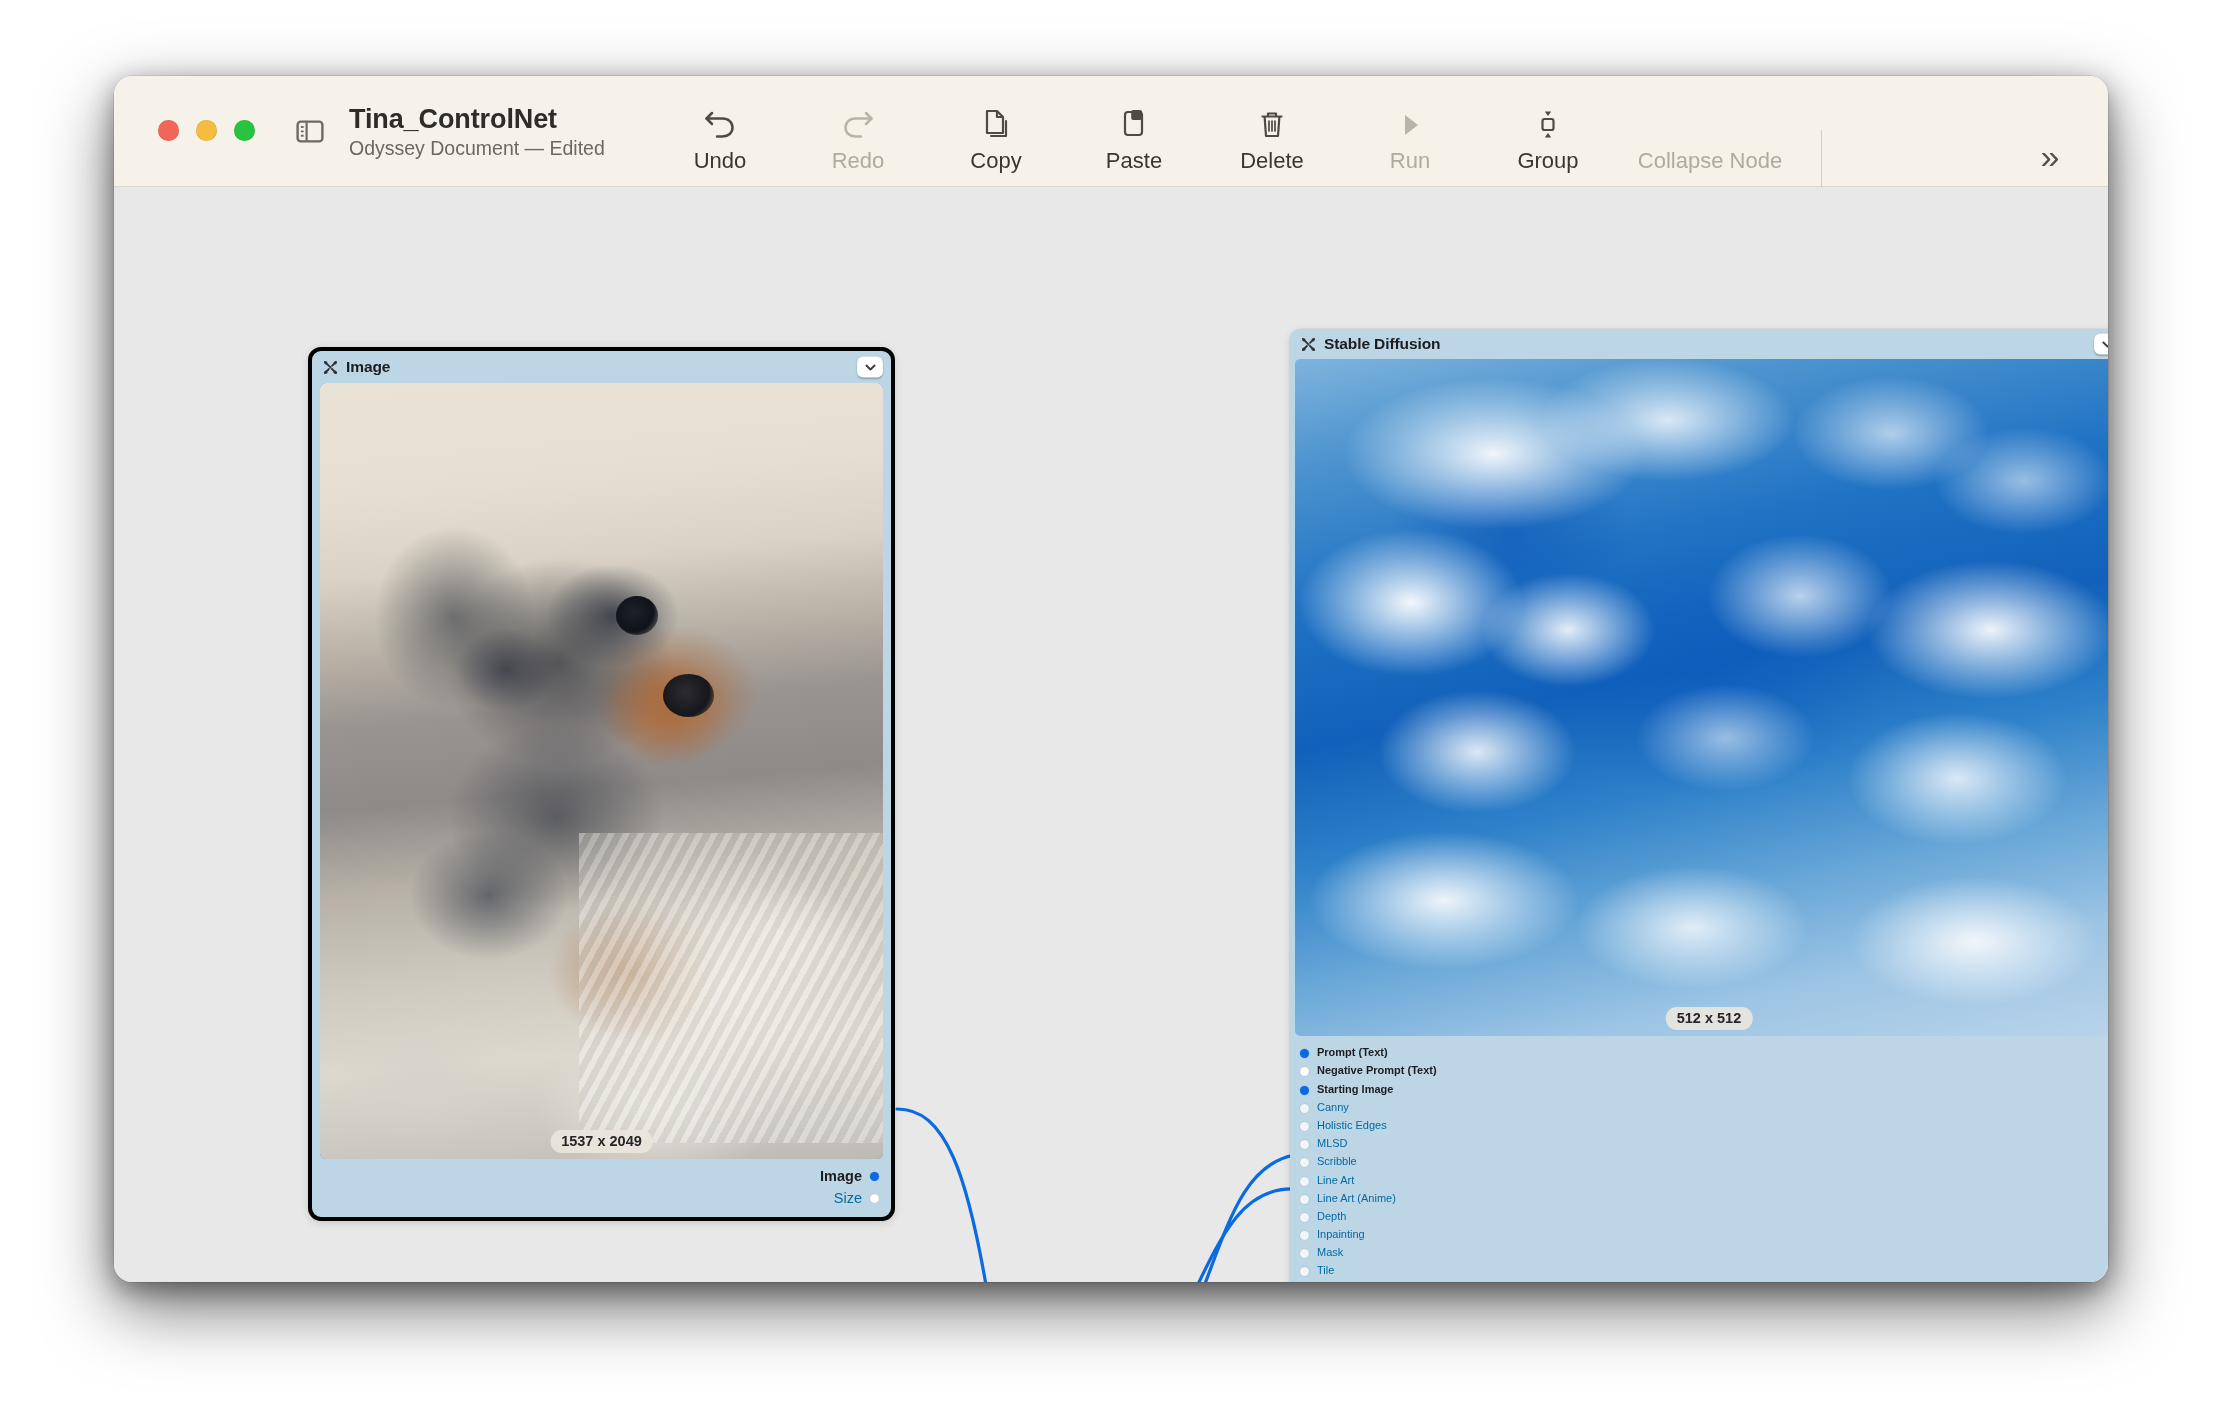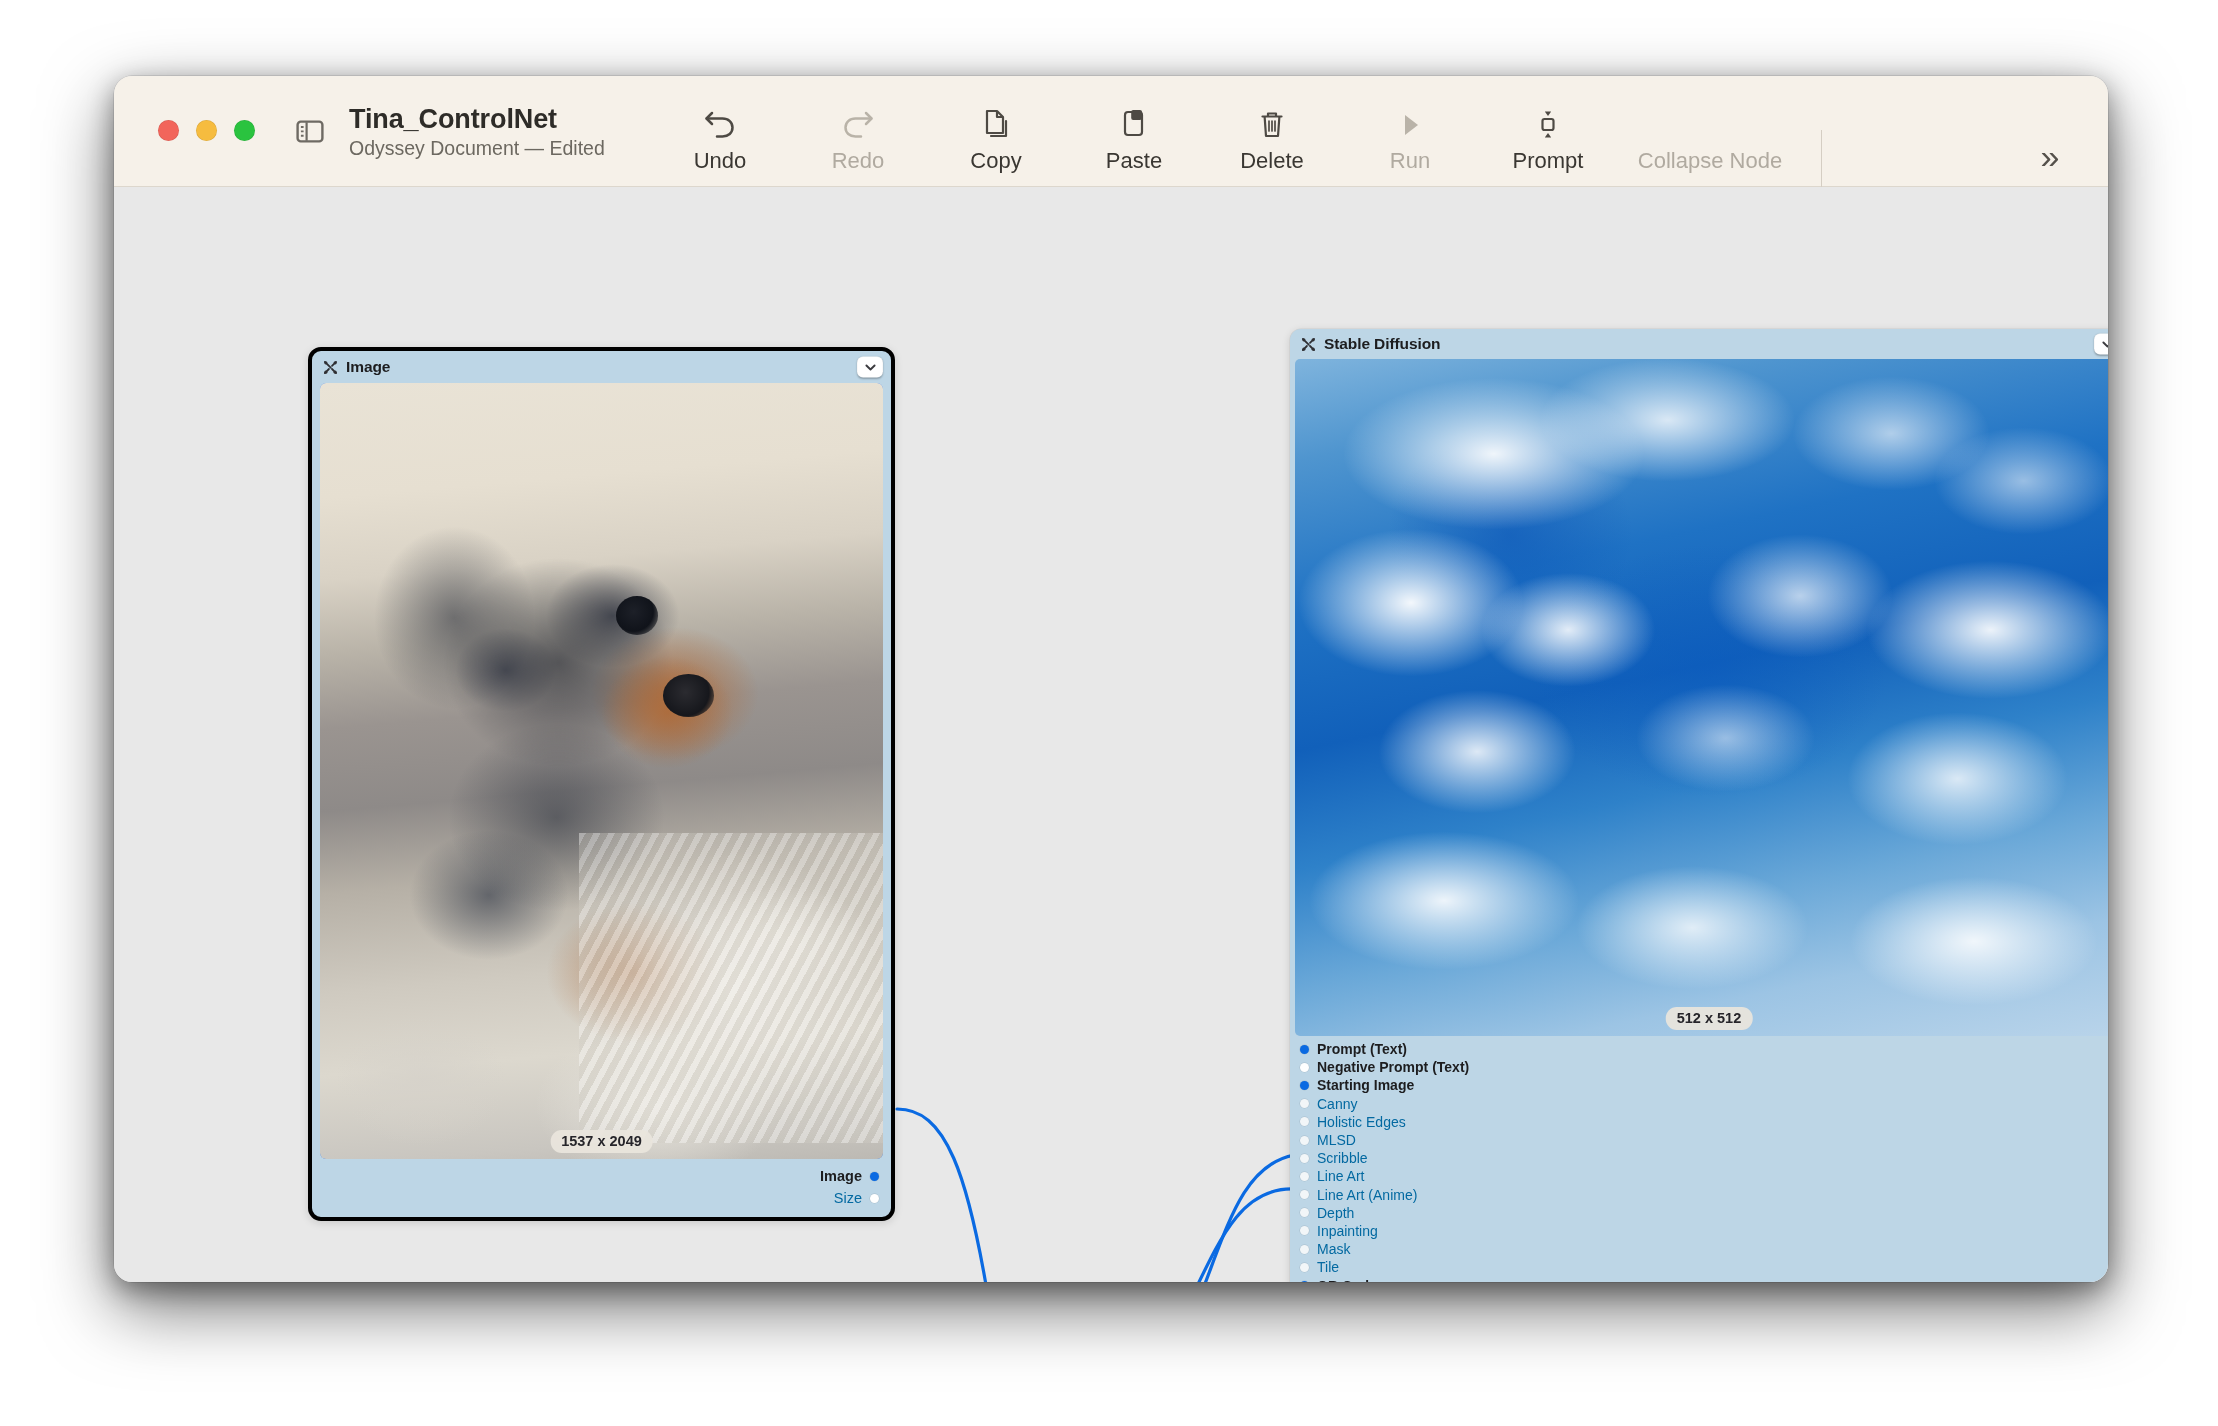--- a/index.html
+++ b/index.html
@@ -278,21 +278,21 @@
   }
   #sd-preview {
     position: relative;
     margin: 0 5px;
     height: 677px;
     border-radius: 5px;
     overflow: hidden;
   }
   #sd-preview .sky { position: absolute; inset: 0; }
   #sd-ports { padding: 4px 10px 2px 10px; }
-  #sd-ports .port-row { height: 18.2px; font-size: 14px; }
+  #sd-ports .port-row { height: 18.2px; font-size: 11px; align-items: flex-end; }
 </style>
 </head>
 <body>
 
 <div id="desktop">
 
   <div id="window">
 
     <div id="titlebar">
 
@@ -382,21 +382,21 @@
         </button>
 
         <button class="tool">
           <span class="ticon">
             <svg width="30" height="34" viewBox="0 0 30 34" fill="none">
               <rect x="9.5" y="11" width="11" height="11" rx="2" stroke="currentColor" stroke-width="2.2" fill="none"></rect>
               <path d="M11.8 3.5 H18.2 L15 8 Z" fill="currentColor"></path>
               <path d="M11.8 29.5 H18.2 L15 25 Z" fill="currentColor"></path>
             </svg>
           </span>
-          <span class="tlabel">Prompt</span>
+          <span class="tlabel">Group</span>
         </button>
 
         <button class="tool wide disabled">
           <span class="ticon">
             <svg width="30" height="30" viewBox="0 0 30 30" fill="none"></svg>
           </span>
           <span class="tlabel">Collapse Node</span>
         </button>
 
         <div id="toolbar-divider"></div>

